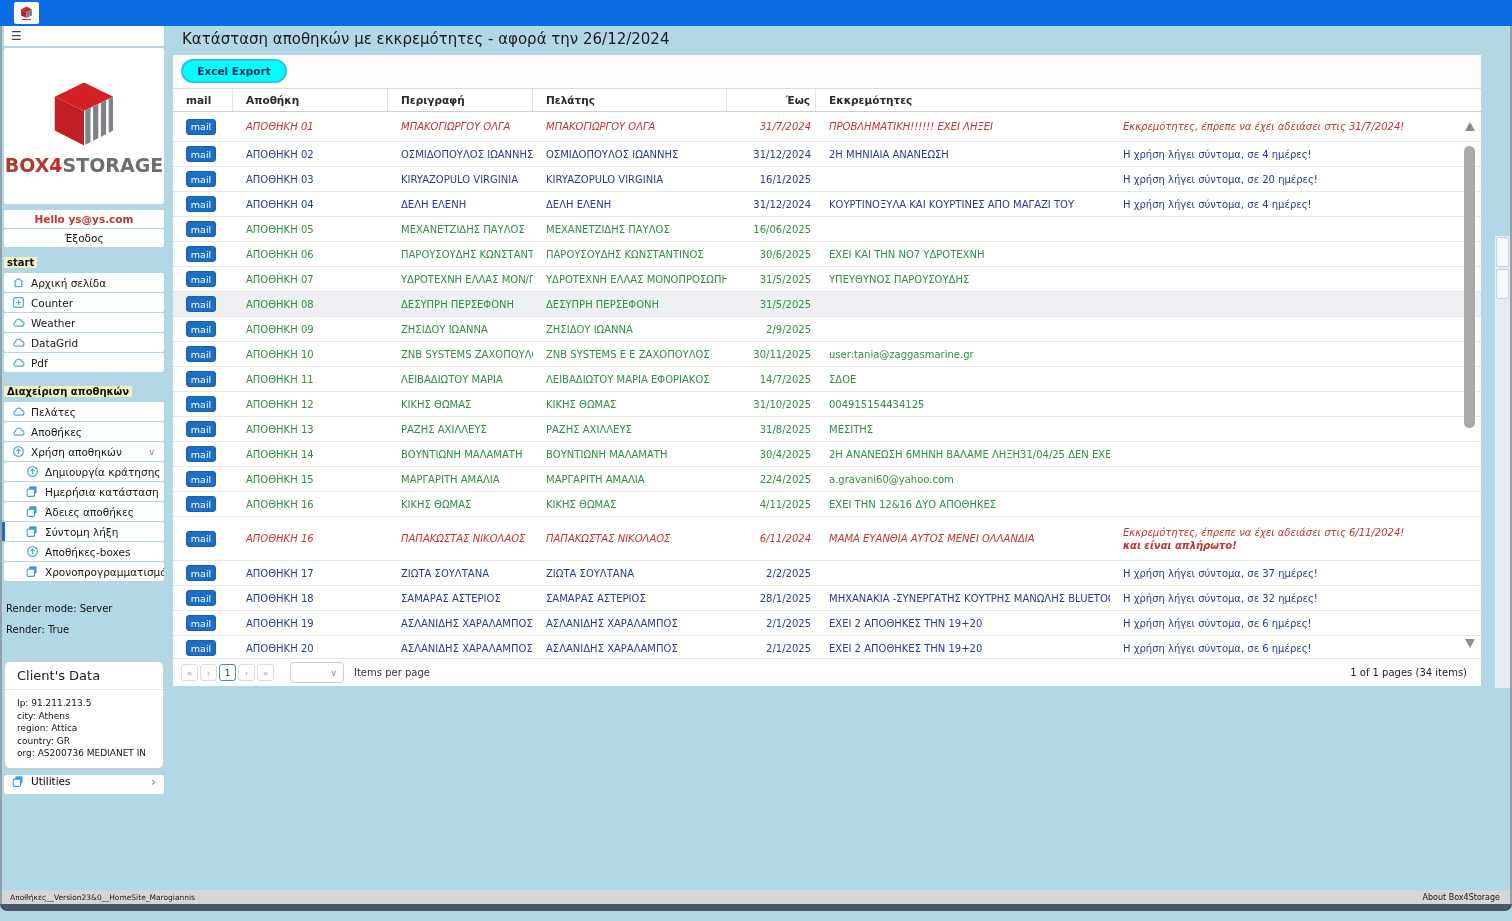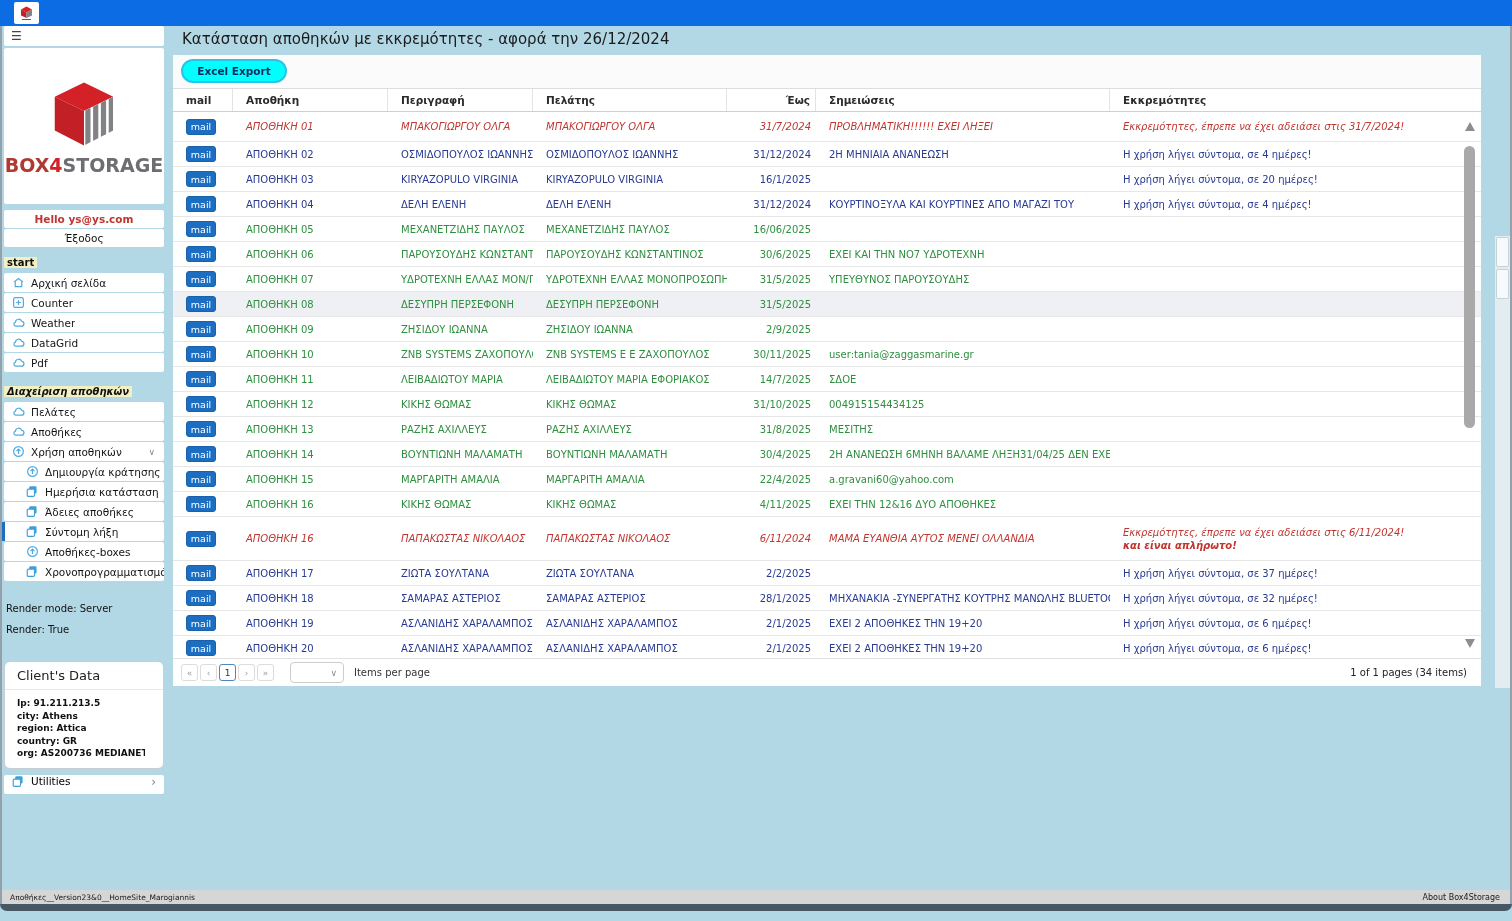--- a/index.html
+++ b/index.html
@@ -22,35 +22,35 @@
   .burger-bar { height:20px; display:flex; align-items:center; padding-left:7px;
     color:#444; font-size:12px; margin-bottom:2px; }
   .logo-card { height:156px; display:flex; flex-direction:column; align-items:center; justify-content:center; }
   .logo-text { font-size:19px; font-weight:bold; letter-spacing:0; margin-top:4px; }
   .logo-text .t-box { color:#b03a32; } .logo-text .t-4 { color:#d42027; } .logo-text .t-storage { color:#6d6e71;text-align:center; }
   .greet { height:18px; margin-top:6px; display:flex; align-items:center; justify-content:center;
     color:#c03530; font-size:10.5px; font-weight:600; }
   .logout { height:18px; display:flex; align-items:center; justify-content:center; color:#111; font-size:10.5px; cursor:pointer; }
   .side-label { display:inline-block; margin:9px 0 5px 2px; font-size:10px; font-weight:bold; color:#111;
     background:#f3efc4; padding:0 3px; }
-  .side-label.second { margin-top:13px;font-style:italic; }
+  .side-label.second { margin-top:13px; }
   .side-item { position:relative; background:#fff; border-radius:2px; margin:0 2px 1px 2px; height:19px;
     display:flex; align-items:center; padding-left:8px; font-size:10.5px; color:#141414; cursor:pointer; }
   .side-item.sub { padding-left:22px; }
   .side-icon { width:13px; height:13px; margin-right:6px; display:inline-flex; }
   .side-icon svg { width:13px; height:13px; }
   .side-text { white-space:nowrap; overflow:hidden; }
   .chev { margin-left:auto; padding-right:9px; color:#7a8a94; font-size:9px; }
   .selbar { position:absolute; left:-2px; top:0; width:3px; height:100%; background:#1b6ec2; }
   .render-line { margin:0 0 0 4px; font-size:10px; color:#111; }
   .render-line.first { margin-top:22px; }
   .render-line.secnd { margin-top:10px; }
   .client-card { margin:26px 2px 0 2px; background:#fff; border:1px solid #c9ced2; border-radius:6px; }
   .client-title { font-size:13px; color:#222; padding:6px 0 6px 12px; border-bottom:1px solid #e6e6e6; }
-  .client-body { padding:7px 18px 8px 12px;font-weight:bold; }
+  .client-body { padding:7px 18px 8px 12px; }
   .client-line { font-size:9px; color:#111; line-height:12.5px; white-space:nowrap; overflow:hidden; }
   .utilities { margin-top:6px; height:19px; display:flex; align-items:flex-start; padding:0 8px; font-size:10.5px; cursor:pointer; }
   .utilities .chevr { margin-left:auto; color:#7a8a94; font-size:12px; }
 
   
   .main-title { position:absolute; left:180px; top:4px; font-size:15px; color:#1b1b1b; }
   .panel { position:absolute; left:171px; top:29px; width:1308px; height:631px; background:#fff; }
   .toolbar { position:absolute; left:0; top:0; width:100%; height:33px; background:#fbfbfb; }
   .excel-btn { position:absolute; left:8px; top:4px; width:106px; height:24px; background:#0ff;
     border:2px solid #28c5e8; border-radius:13px; color:#0a2a5e; font-size:10.5px; font-weight:600;
@@ -305,21 +305,20 @@
       <div class="toolbar">
         <div class="excel-btn">Excel Export</div>
       </div>
 
       <div class="ghead">
           <div class="hcell">mail</div>
           <div class="hcell">Αποθήκη</div>
           <div class="hcell">Περιγραφή</div>
           <div class="hcell">Πελάτης</div>
           <div class="hcell right">Έως</div>
-          <div class="hcell">Σημειώσεις</div>
           <div class="hcell">Εκκρεμότητες</div>
         </div>
       <div class="grows">
           <div class="grow v-red" style="height: 30px;">
             <div class="cell c-mail">
               <div class="mail-btn">mail</div>
             </div>
             <div class="cell">ΑΠΟΘΗΚΗ 01</div>
             <div class="cell">ΜΠΑΚΟΓΙΩΡΓΟΥ ΟΛΓΑ</div>
             <div class="cell">ΜΠΑΚΟΓΙΩΡΓΟΥ ΟΛΓΑ</div>

